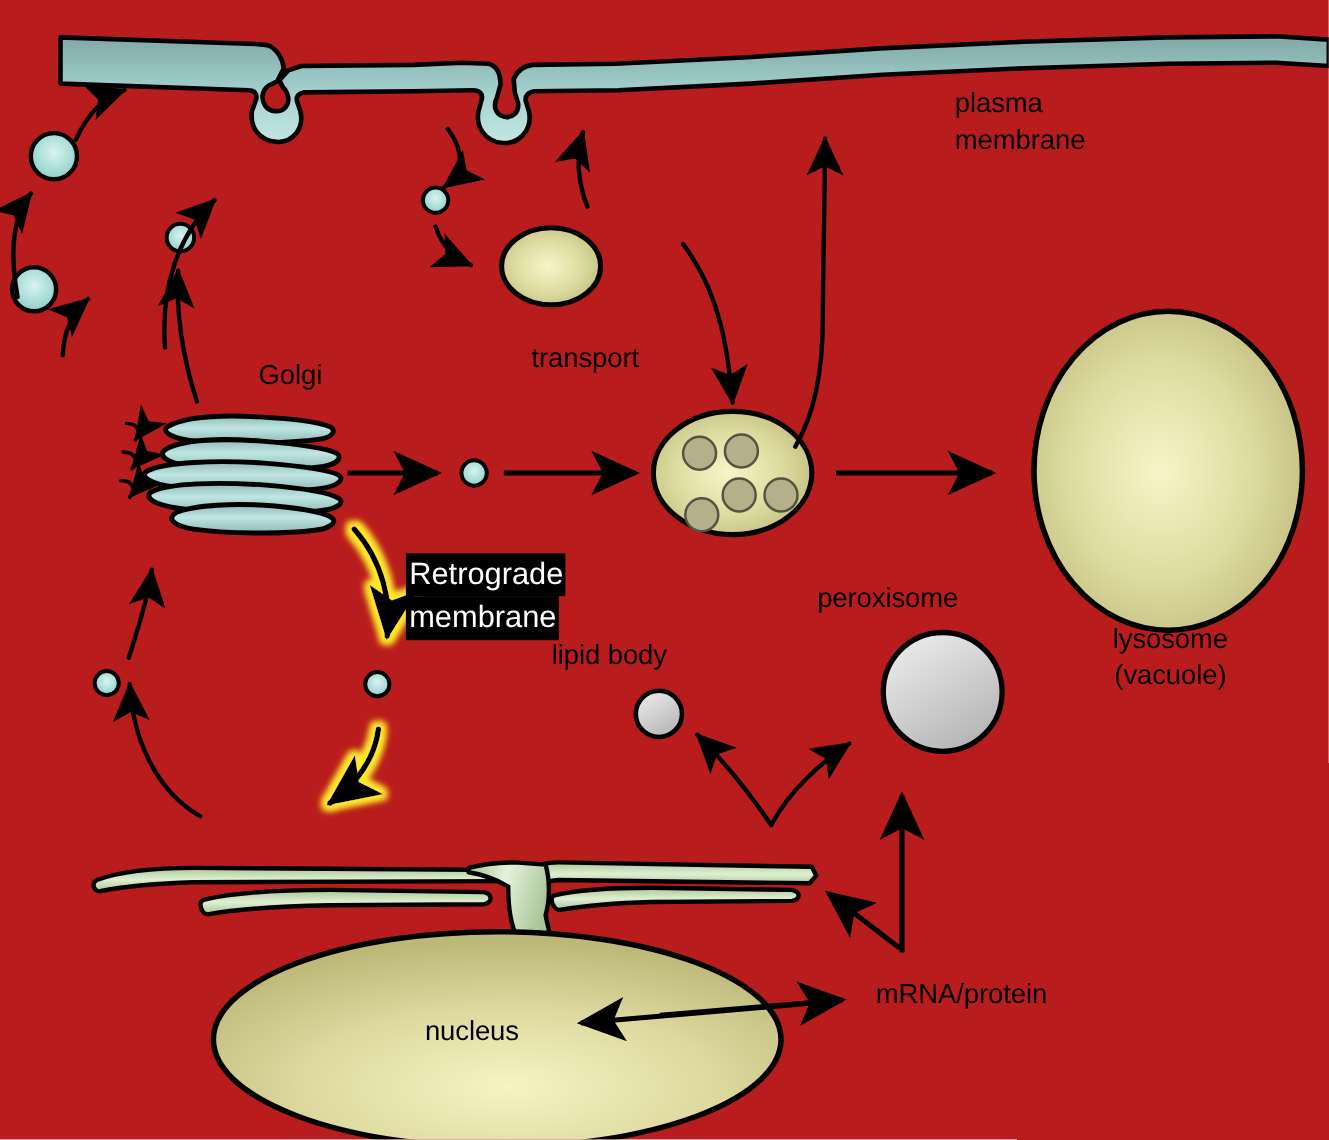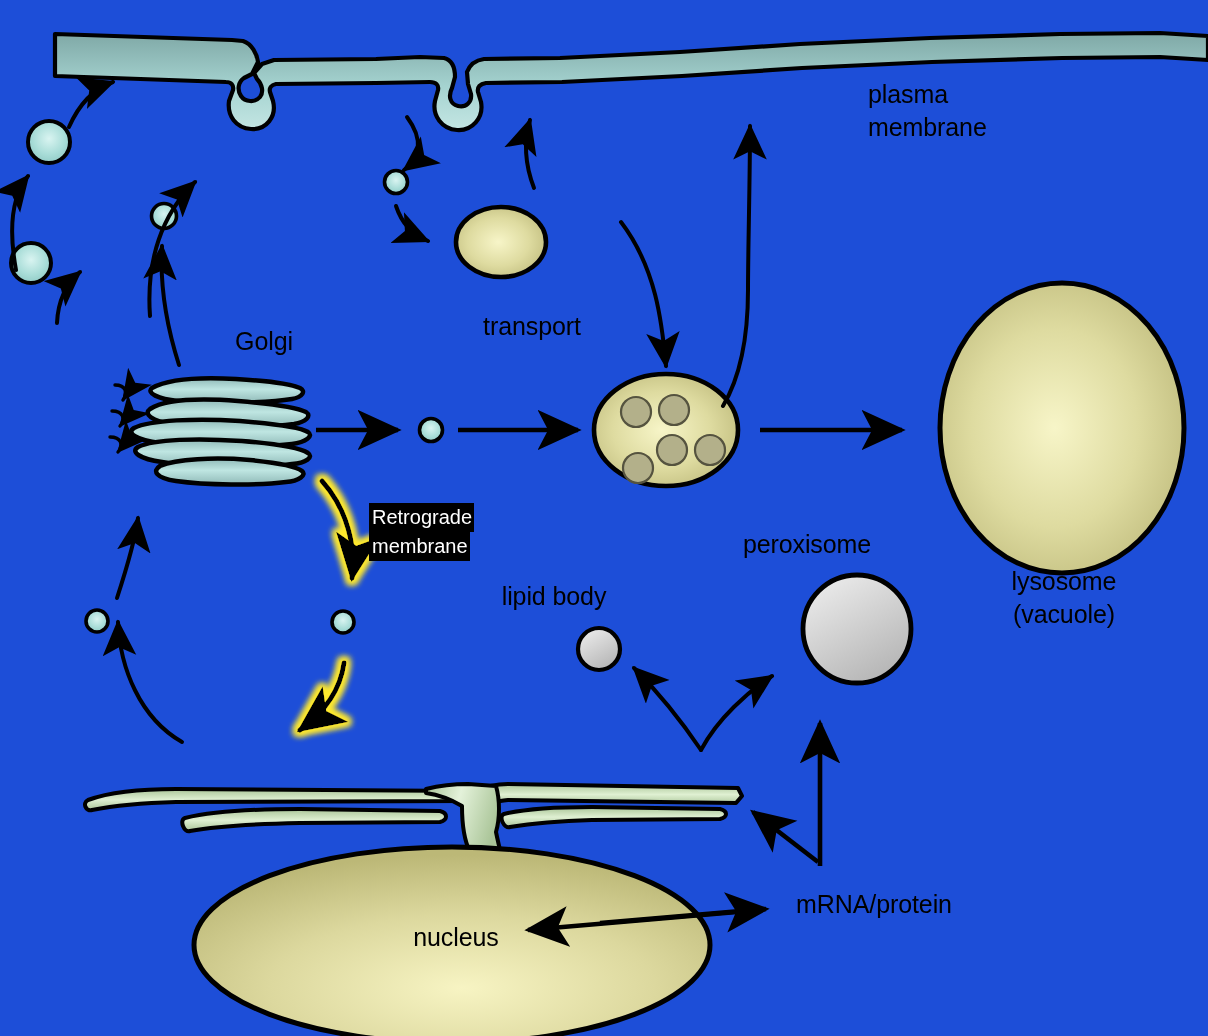--- a/index.html
+++ b/index.html
@@ -7,42 +7,42 @@
     padding: 0;
     background: #ffffff;
   }
   body {
     font-family: "Liberation Sans", sans-serif;
   }
   #stage {
     position: relative;
     width: 1208px;
     height: 1036px;
-    background: #1d4ed8;
+    background: #b91c1c;
     overflow: hidden;
   }
   #stage svg {
     position: absolute;
     left: 0;
     top: 0;
   }
   .lbl {
     position: absolute;
     font-family: "Liberation Sans", sans-serif;
     font-size: 25px;
     color: #000000;
     white-space: nowrap;
     line-height: 1.32;
     letter-spacing: -0.1px;
   }
   .lbl.center { text-align: center; transform: translateX(-50%); }
   .hl {
     position: absolute;
     font-family: "Liberation Sans", sans-serif;
-    font-size: 20px;
+    font-size: 28px;
     line-height: 1.30;
     white-space: nowrap;
   }
   .hl span {
     background: #000000;
     color: #ffffff;
     padding: 1px 2px 2px 3px;
     display: inline-block;
   }
 </style>
@@ -278,21 +278,21 @@
   <div class="lbl center" style="left:807px; top:528px;text-align:right;">peroxisome</div>
 
   <div class="lbl center" style="left:1064px; top:565px; ">
     <div>lysosome</div>
     <div>(vacuole)</div>
   </div>
 
   <div class="lbl center" style="left:554px; top:580px;">lipid body</div>
 
 
-  <div class="lbl center" style="left:429px; top:921px;margin-left:27px;">nucleus</div>
+  <div class="lbl center" style="left:429px; top:921px;">nucleus</div>
 
   <div class="lbl center" style="left:874px; top:888px;">mRNA/protein</div>
 
   <div class="hl" style="left:369px; top:503px;">
     <div><span>Retrograde</span></div>
     <div><span>membrane</span></div>
   </div>
 
 </div>
 

